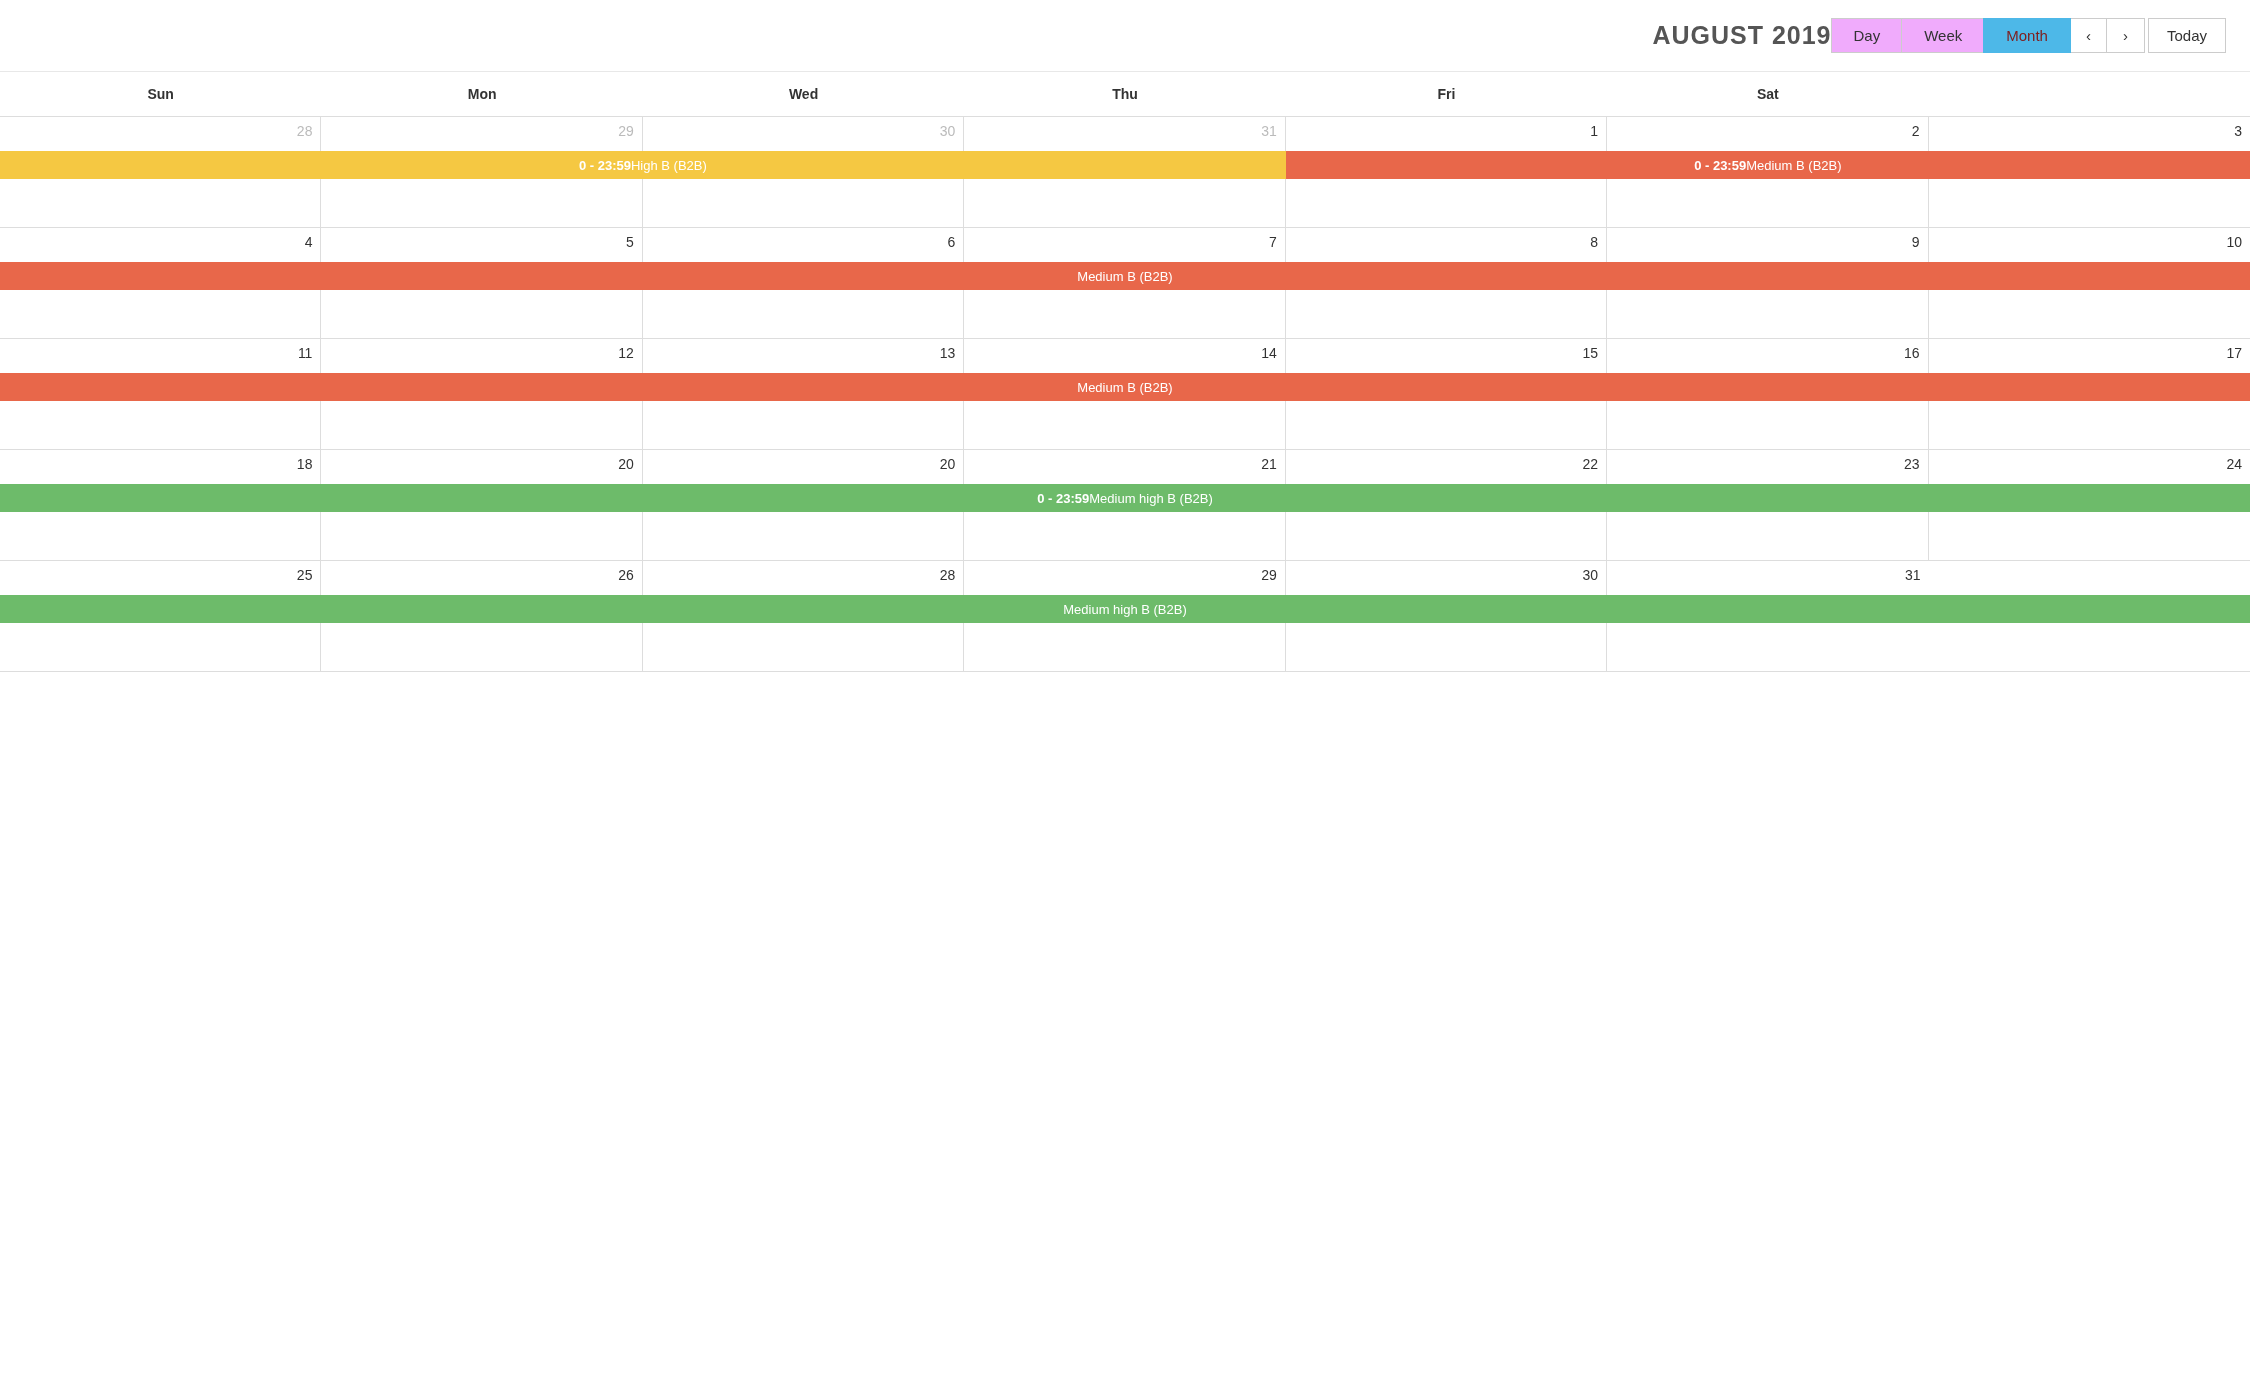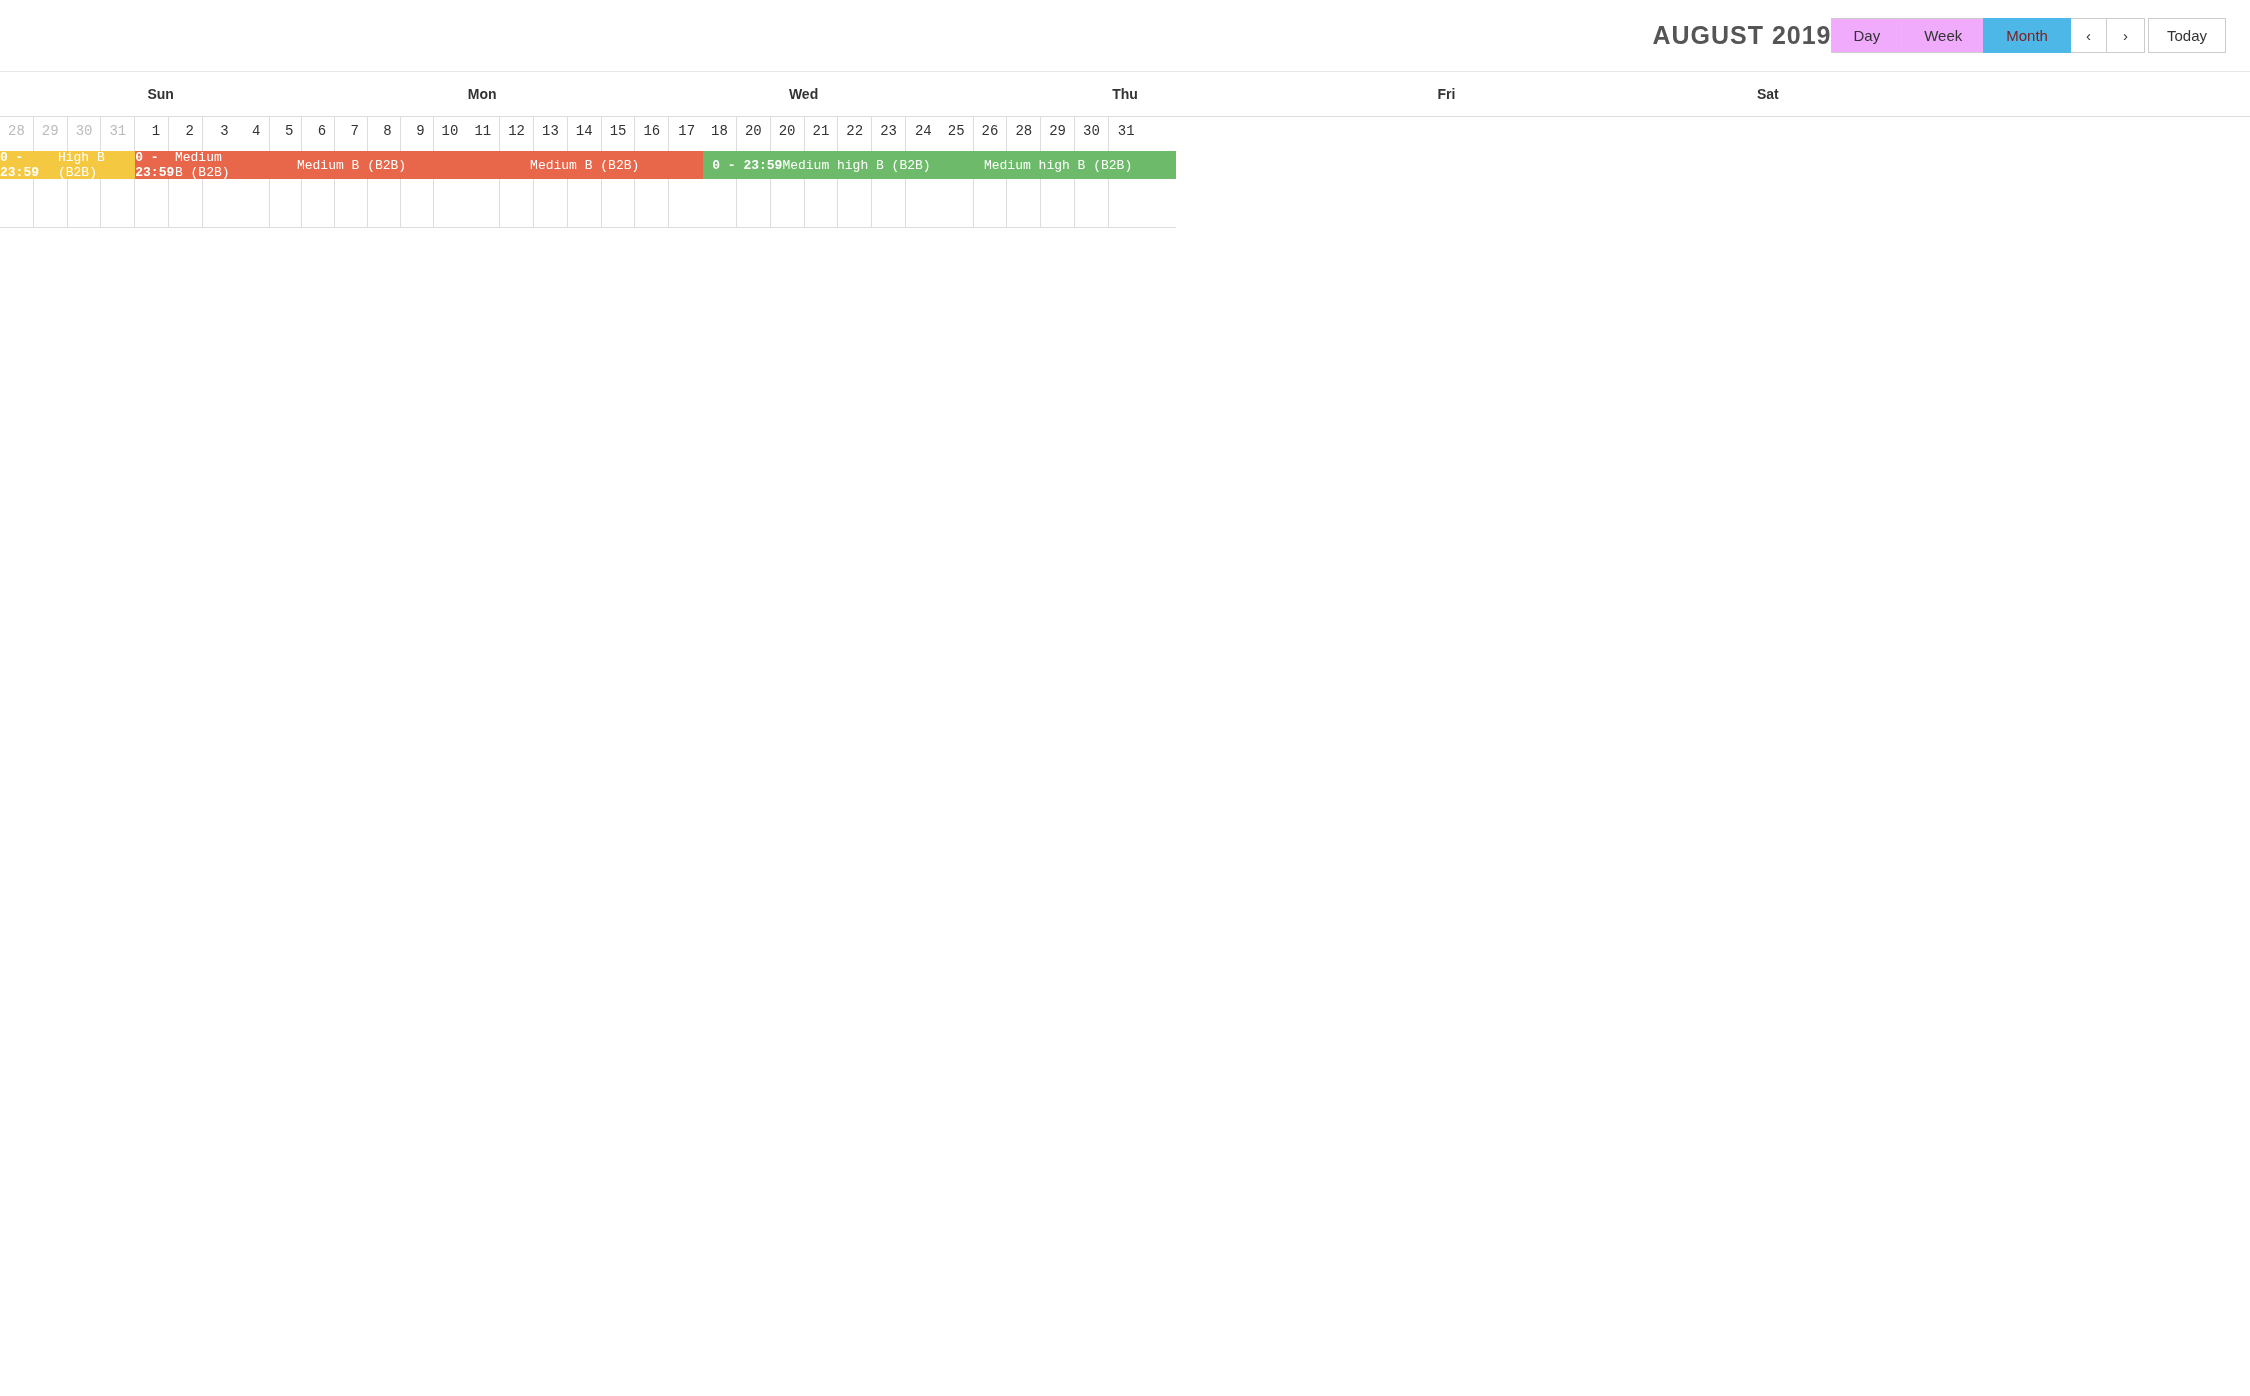--- a/index.html
+++ b/index.html
@@ -86,22 +86,21 @@
     .day-name {
       text-align: center;
       padding: 14px 0;
       font-size: 14px;
       font-weight: 700;
       color: #333;
     }
 
     .calendar-grid {
       display: flex;
-      flex-direction: row;
-      font-family: Liberation Mono, monospace;
+      flex-direction: column;
     }
 
     .calendar-week {
       display: grid;
       grid-template-columns: repeat(7, 1fr);
       border-bottom: 1px solid #ddd;
       position: relative;
       min-height: 110px;
     }
 

